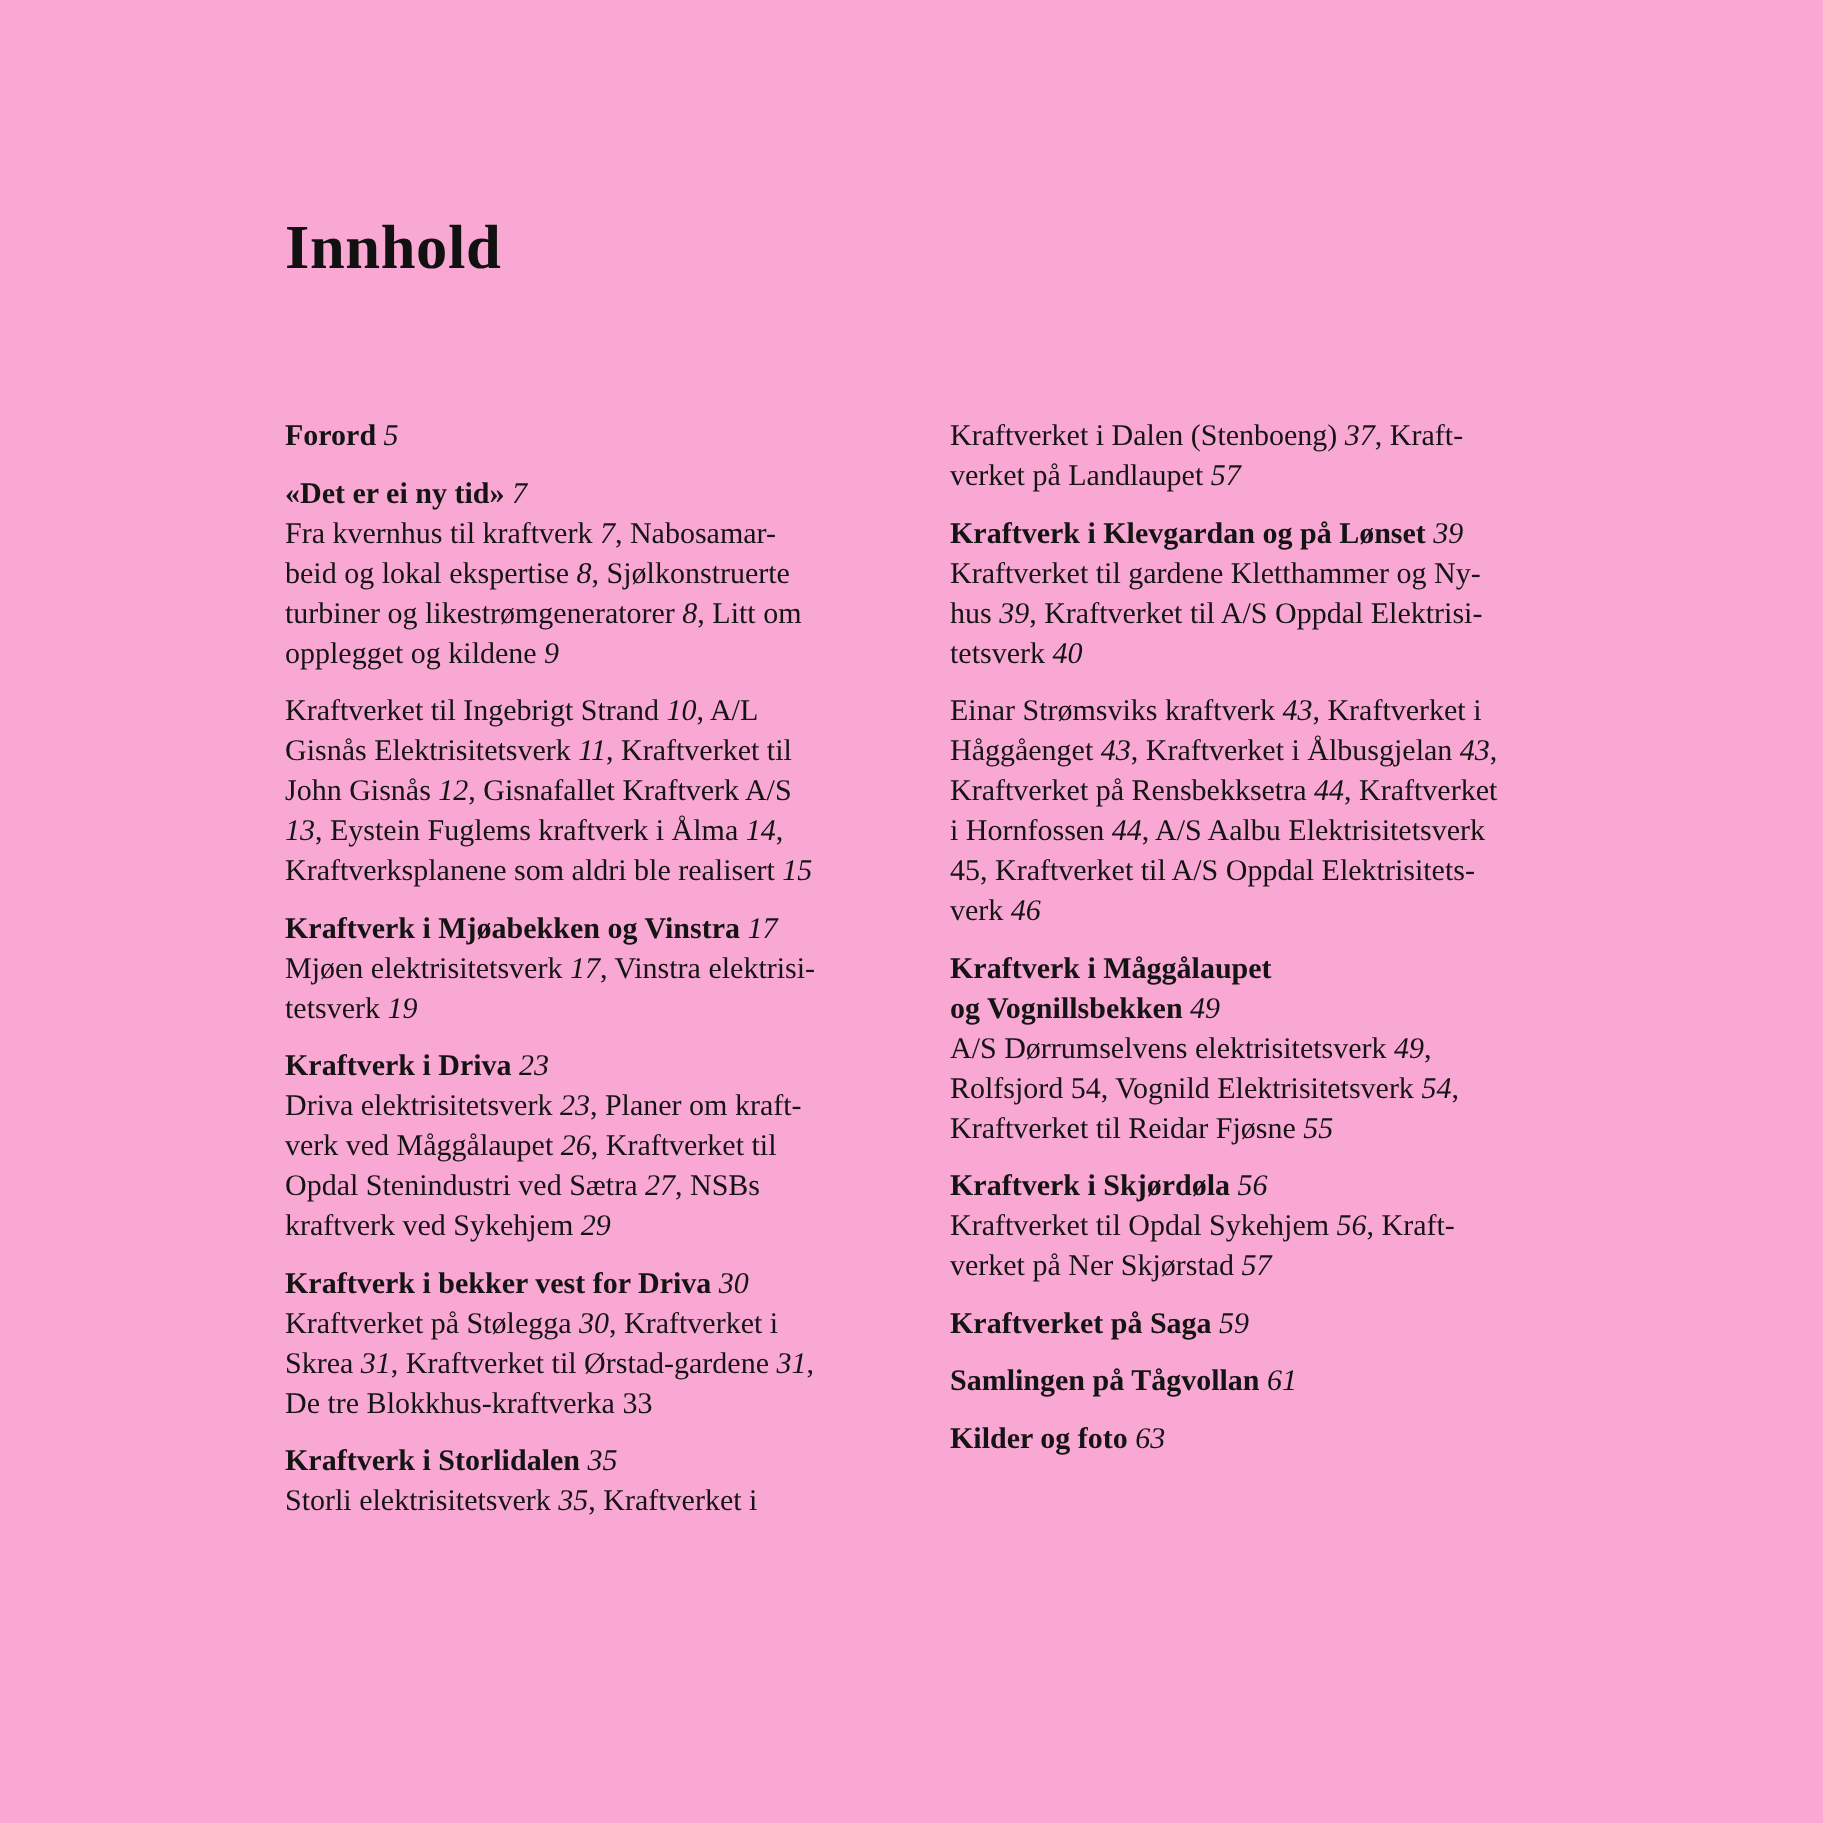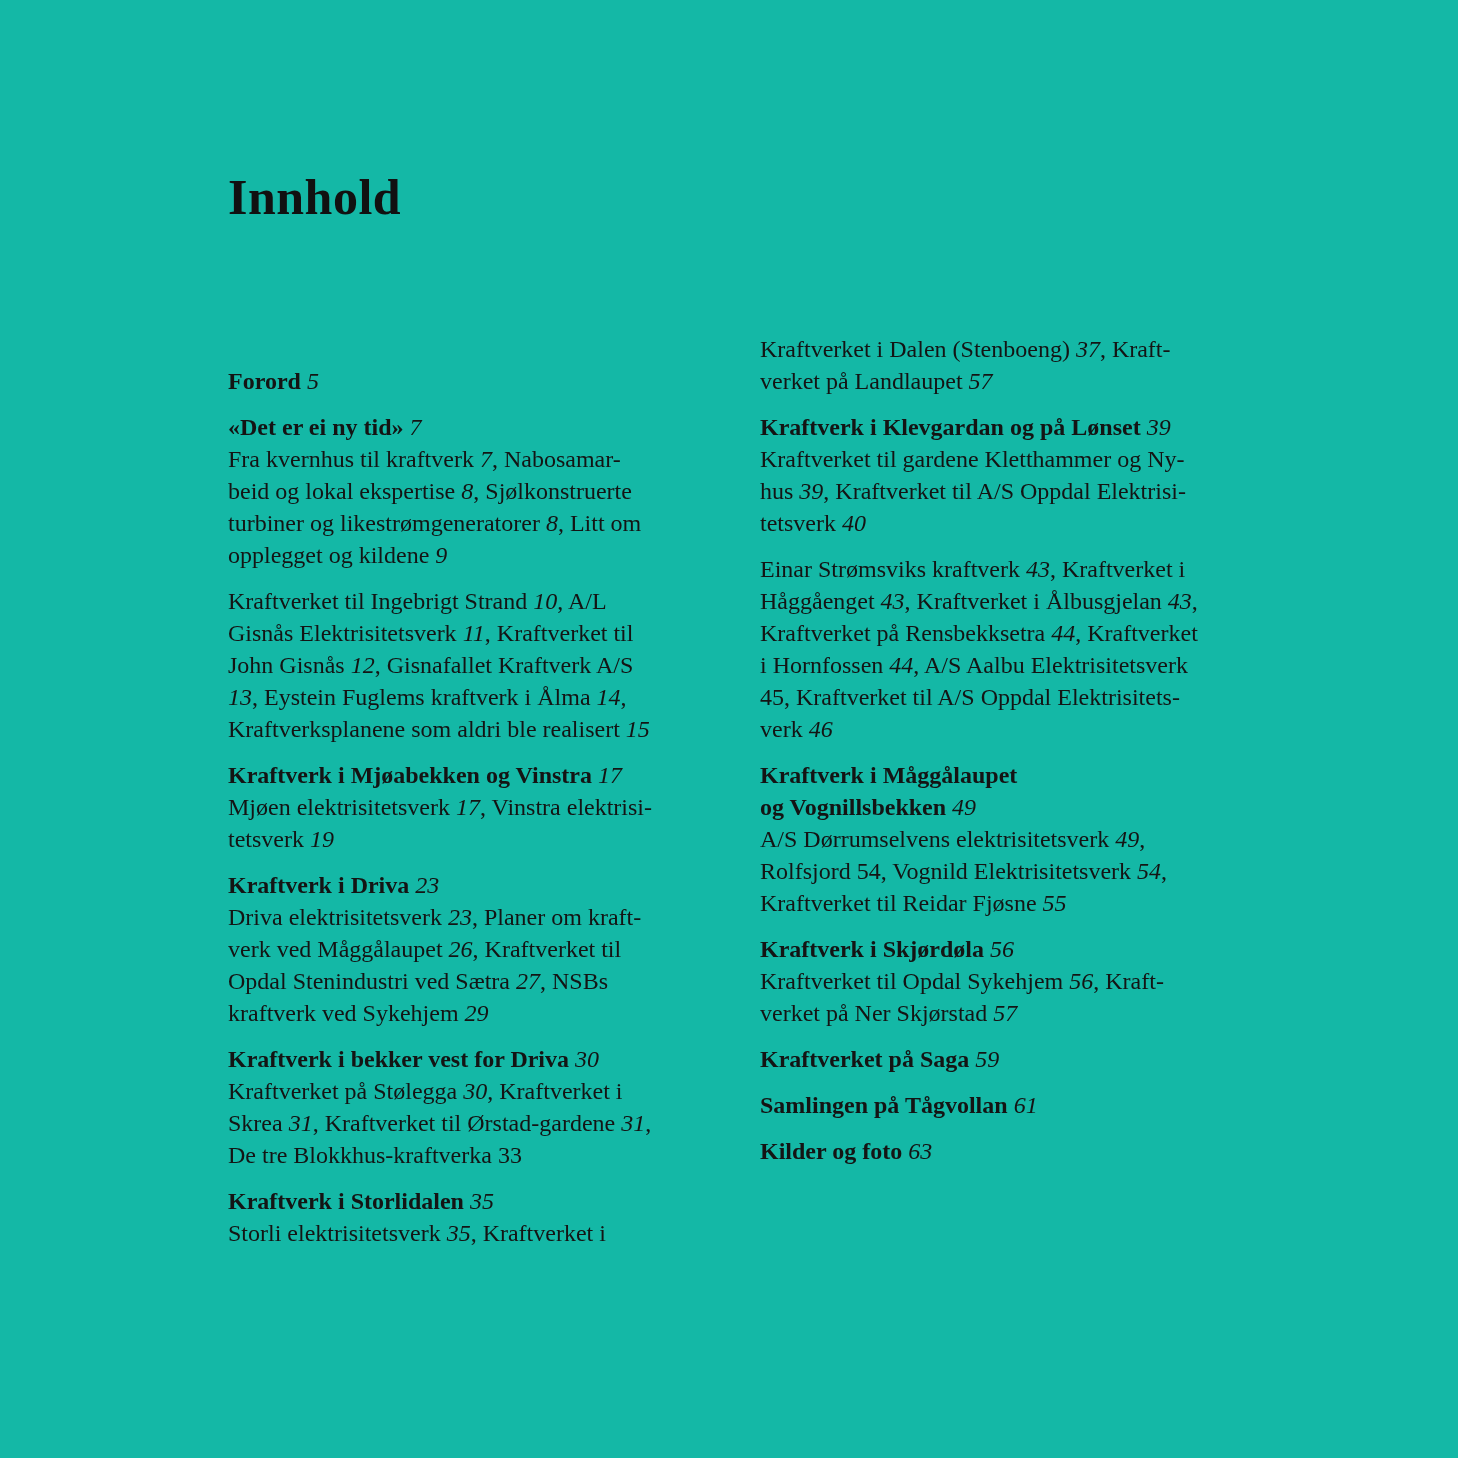--- a/index.html
+++ b/index.html
@@ -20,21 +20,21 @@
     font-size:50px;
     font-weight:700;
     letter-spacing:0.5px;
     color:#111111;
   }
   .col{
     position:absolute;
     top:333px;
     width:505px;
   }
-  .col-left{left:228px;margin-top:32px;}
+  .col-left{left:228px;}
   .col-right{left:760px;}
   .toc-entry{margin-bottom:14px;}
   .toc-heading{
     font-weight:700;
     font-size:24px;
     line-height:32px;
     white-space:nowrap;
   }
   .toc-line{
     font-size:24px;
@@ -42,21 +42,21 @@
     white-space:nowrap;
   }
   .pg{
     font-style:italic;
     font-weight:400;
   }
 </style>
 </head>
 <body>
 
-<div class="page" style="background: #14b8a6; color: rgb(20, 20, 20);">
+<div class="page" style="background: #f9a8d4; color: rgb(20, 20, 20);">
   <h1 class="title">Innhold</h1>
   <div class="col col-left" id="col-left">
       <div class="toc-entry">
         <div class="toc-heading"><span>Forord</span> <span class="pg">5</span></div>
       </div>
       <div class="toc-entry">
         <div class="toc-heading"><span>«Det er ei ny tid»</span> <span class="pg">7</span></div>
         <div class="toc-line"><span>Fra kvernhus til kraftverk </span><span class="pg">7</span><span>, Nabosamar-</span></div>
         <div class="toc-line"><span>beid og lokal ekspertise </span><span class="pg">8</span><span>, Sjølkonstruerte</span></div>
         <div class="toc-line"><span>turbiner og likestrømgeneratorer </span><span class="pg">8</span><span>, Litt om</span></div>

